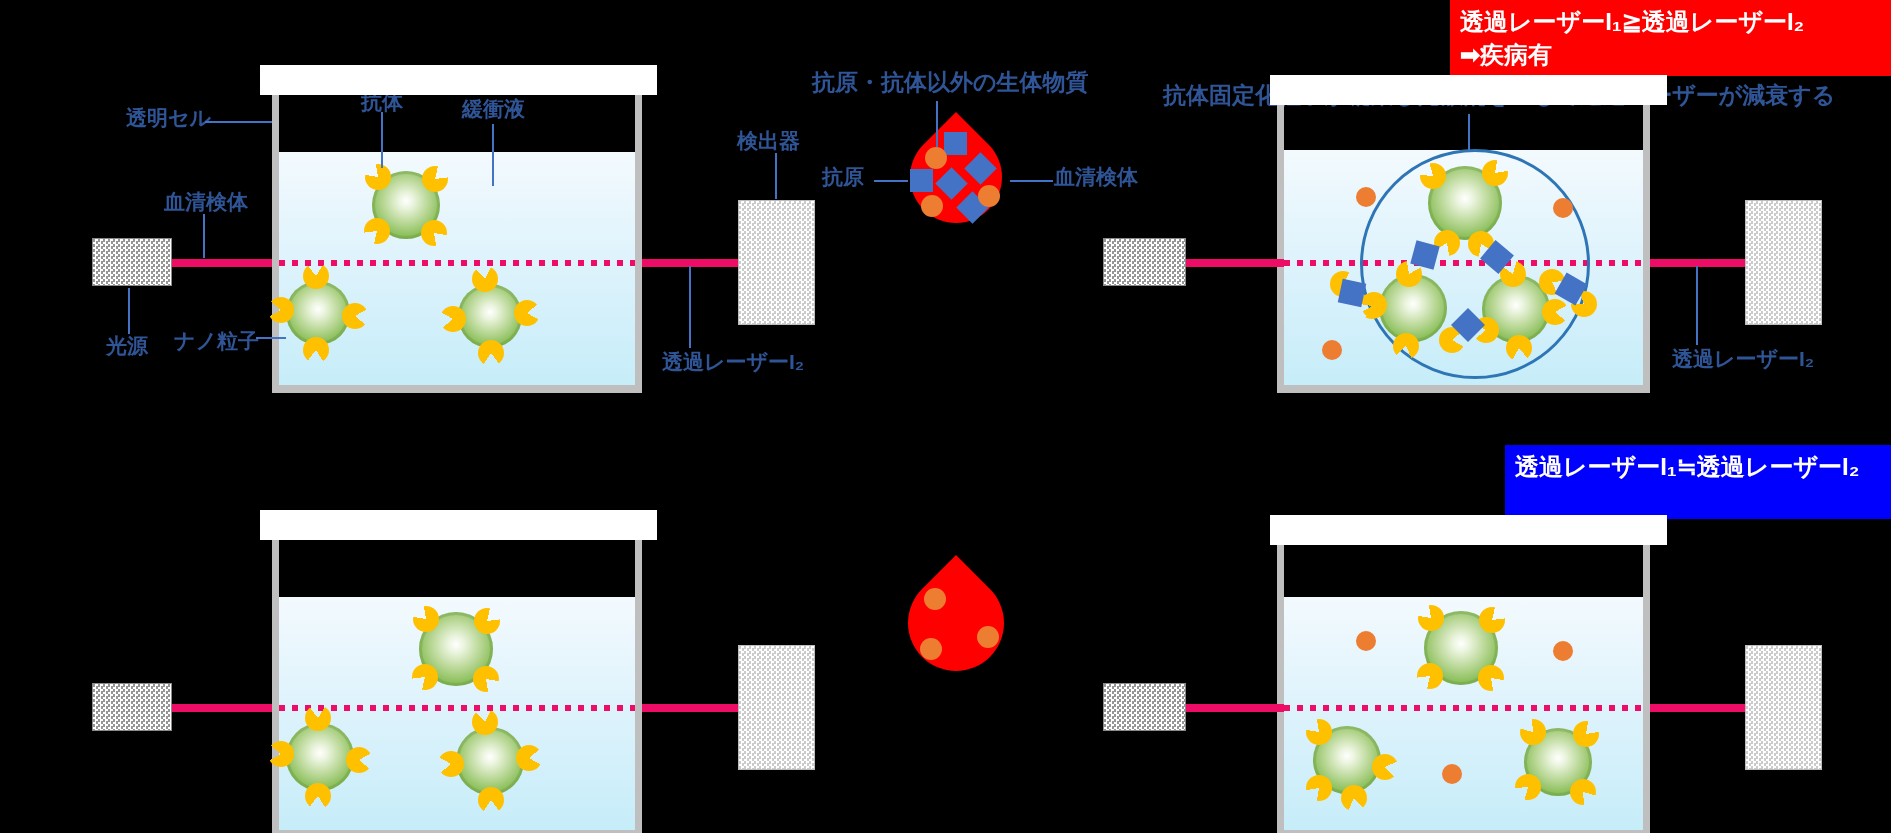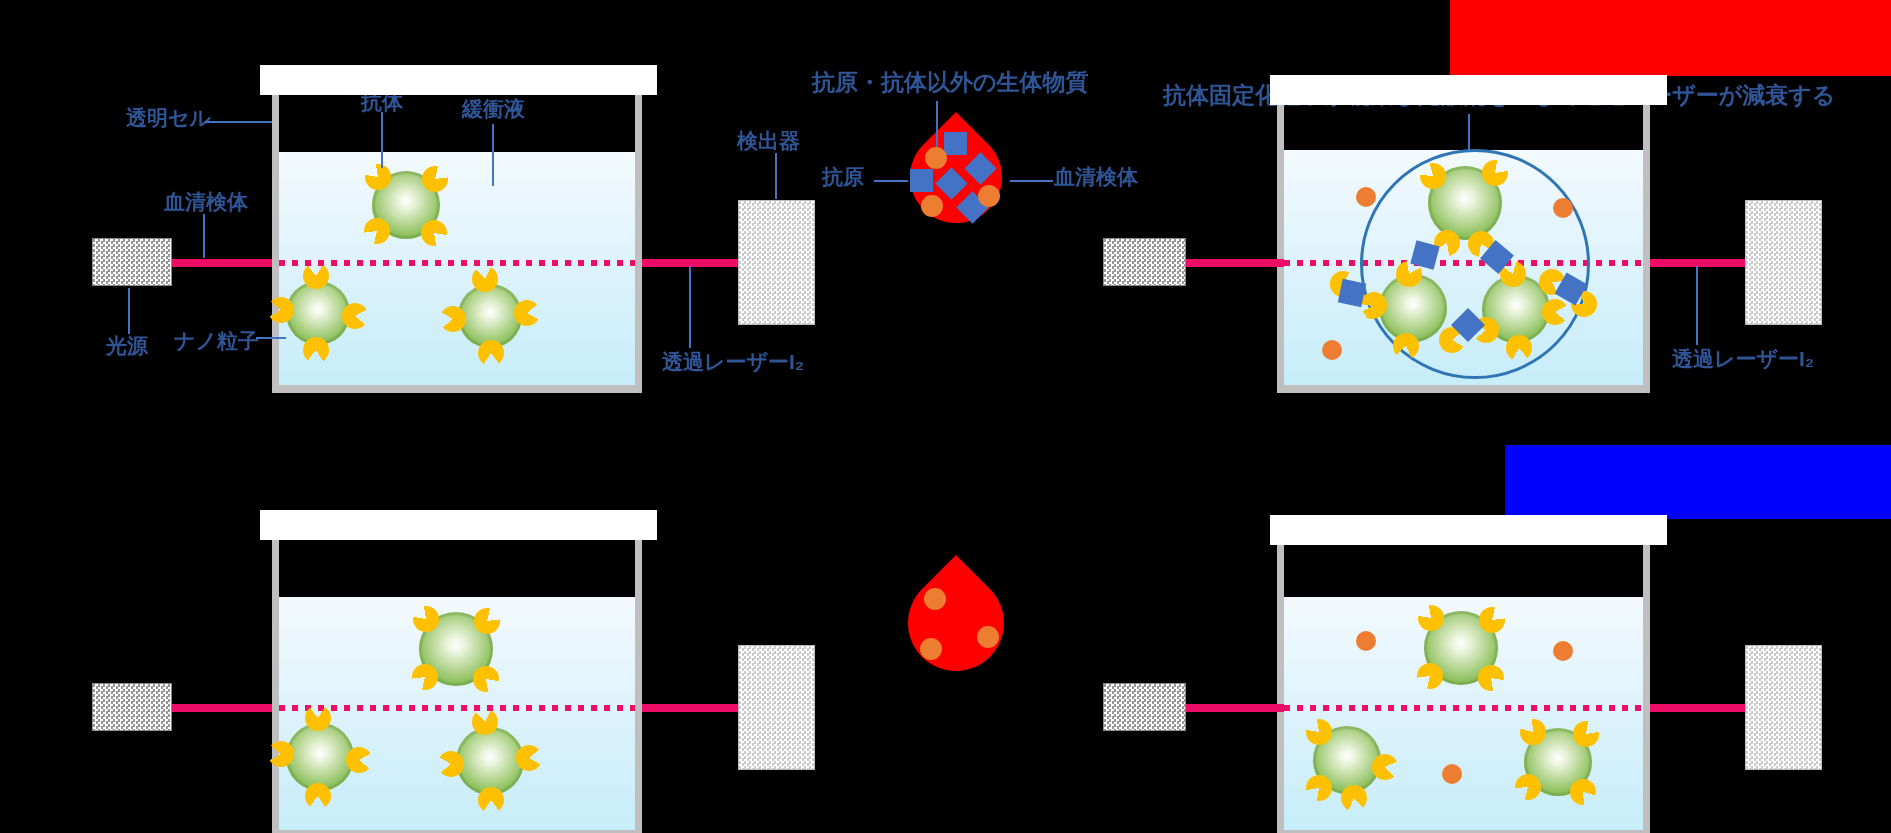--- a/index.html
+++ b/index.html
@@ -39,22 +39,25 @@
   <div class="lbl" style="left:174px;top:329px">ナノ粒子</div>
   <div class="lbl" style="left:737px;top:129px">検出器</div>
   <div class="lbl" style="left:662px;top:350px">透過レーザーI₂</div>
   <div class="lbl big" style="left:812px;top:70px">抗原・抗体以外の生体物質</div>
   <div class="lbl" style="left:822px;top:165px">抗原</div>
   <div class="lbl" style="left:1054px;top:165px">血清検体</div>
   <div class="lbl big" style="left:1163px;top:83px">抗体固定化粒子が凝集し光散乱を生じて透過レーザーが減衰する</div>
   <div class="lbl" style="left:1672px;top:347px">透過レーザーI₂</div>
 
   <div class="banner" style="left: 1450px; top: 0px; width: 441px; height: 76px; background: rgb(255, 0, 0);">
+    <div style="position:static">透過レーザーI₁≧透過レーザーI₂</div>
+    <div style="position:static">➡疾病有</div>
   </div>
   <div class="banner" style="left: 1505px; top: 445px; width: 386px; height: 74px; background: rgb(0, 0, 255);">
+    <div style="position:static">透過レーザーI₁≒透過レーザーI₂</div>
   </div>
 
 <div class="lid" style="left: 260px; top: 65px; width: 397px; height: 30px;"></div>
     <div class="wall" style="left: 272px; top: 95px; width: 7px; height: 298px;"></div>
     <div class="wall" style="left: 635px; top: 95px; width: 7px; height: 298px;"></div>
     <div class="fill" style="left: 279px; top: 152px; width: 356px; height: 233px;"></div>
     <div class="wall" style="left: 272px; top: 385px; width: 370px; height: 8px;"></div>
     <div class="beam" style="left: 172px; top: 259px; width: 100px; height: 8px;"></div>
     <div class="beamdot" style="left: 279px; top: 260px; width: 356px; height: 6px;"></div>
     <div class="beam" style="left: 642px; top: 259px; width: 96px; height: 8px;"></div>

